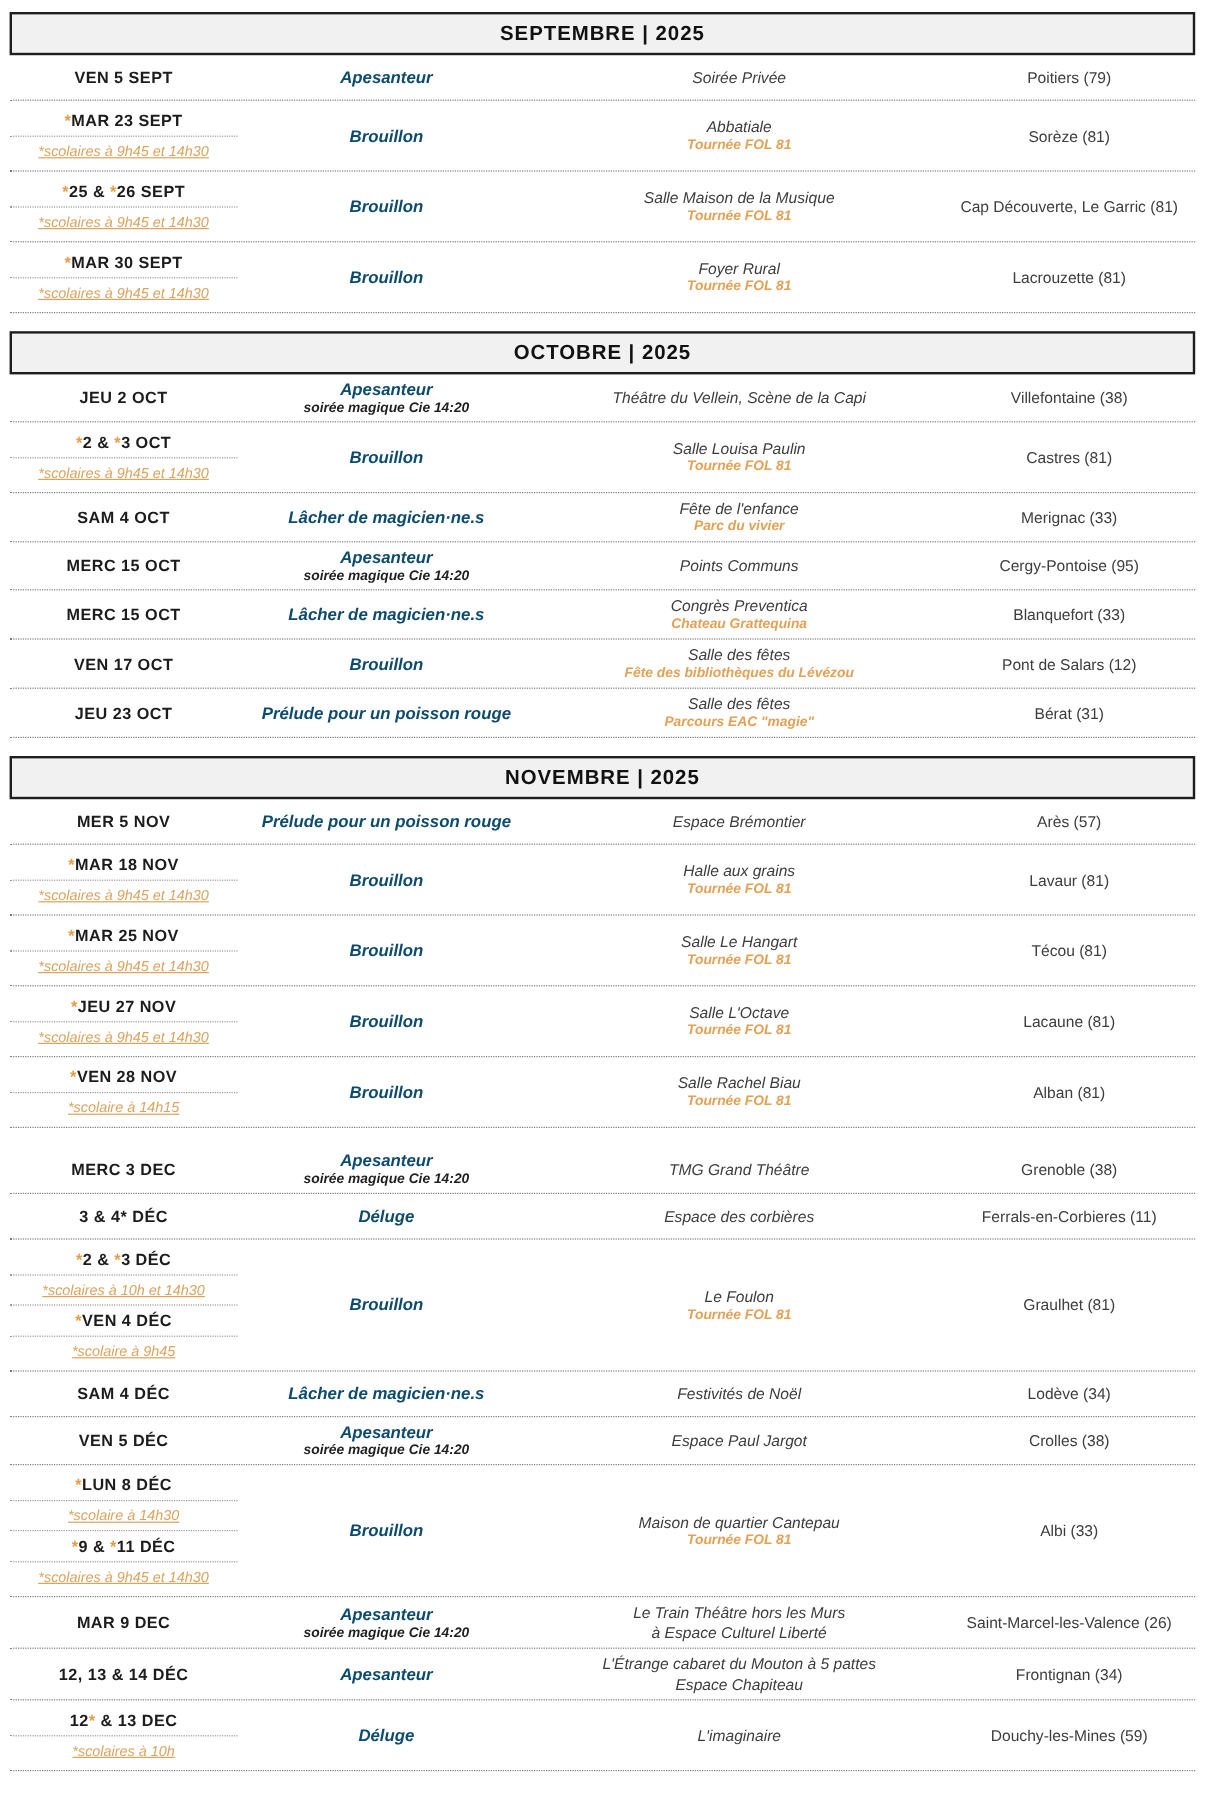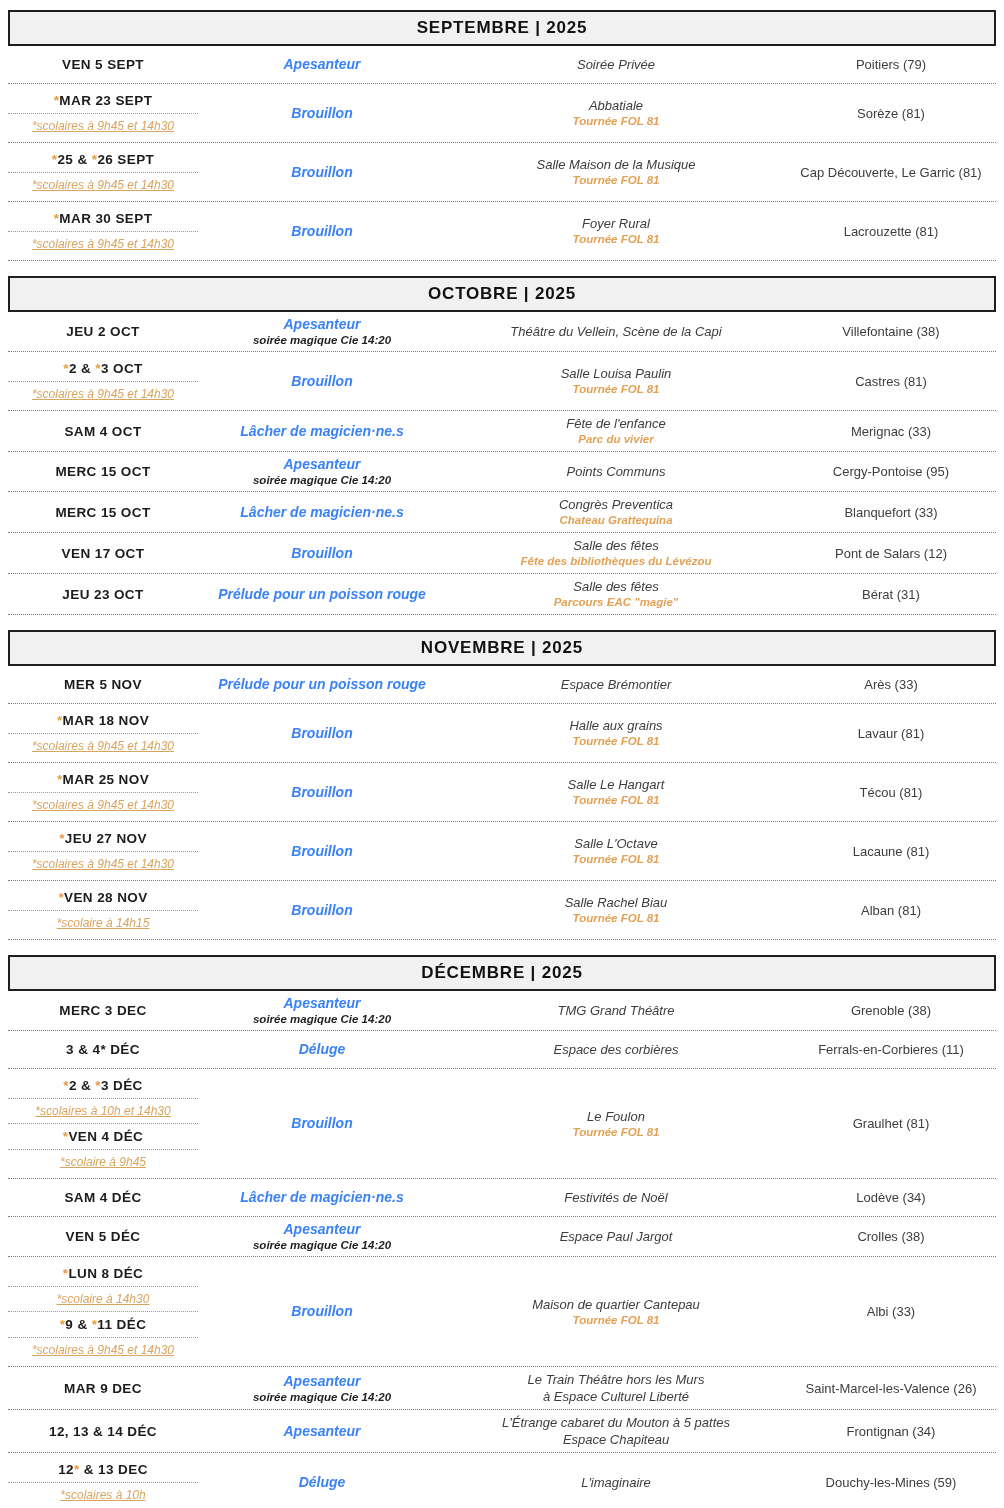--- a/index.html
+++ b/index.html
@@ -48,21 +48,21 @@
   .star-plain{color:inherit;}
   .date-sub{
     font-style:italic;font-size:12px;color:var(--scolaire);
     text-align:center;padding:5px 2px;text-decoration:underline;
   }
   .dsep{border-top:1px dotted #9a9a9a;}
   .show-cell{
     width:248px;flex:0 0 248px;text-align:center;
   }
   .show-title{
-    font-weight:bold;font-style:italic;font-size:14px;color:#3b82f6;line-height:17px;
+    font-weight:bold;font-style:italic;font-size:14px;color:#0c4a6e;line-height:17px;
   }
   .show-subtitle{
     font-weight:bold;font-style:italic;font-size:11.5px;color:#1f1f1f;line-height:14px;
   }
   .venue-cell{
     width:340px;flex:0 0 340px;text-align:center;font-style:italic;
   }
   .venue-line{font-size:13px;color:var(--mid);line-height:17px;}
   .venue-accent{font-size:11.5px;font-weight:bold;color:var(--venue-accent);line-height:15px;}
   .city-cell{
@@ -262,21 +262,21 @@
     <div class="date-cell">
             <div class="date-label">MER 5 NOV</div>
           </div>
     <div class="show-cell">
       <div class="show-title">Prélude pour un poisson rouge</div>
 
     </div>
     <div class="venue-cell">
             <div class="venue-line">Espace Brémontier</div>
           </div>
-    <div class="city-cell">Arès (33)</div>
+    <div class="city-cell">Arès (57)</div>
   </div>
 
   <div class="row">
     <div class="date-cell">
             <div class="date-label"><span class="star">*</span>MAR 18 NOV</div>
             <div class="date-sub dsep">*scolaires à 9h45 et 14h30</div>
           </div>
     <div class="show-cell">
       <div class="show-title">Brouillon</div>
 
@@ -332,23 +332,20 @@
     <div class="venue-cell">
             <div class="venue-line">Salle Rachel Biau</div>
             <div class="venue-accent">Tournée FOL 81</div>
           </div>
     <div class="city-cell">Alban (81)</div>
   </div>
 </div>
   </div>
 
   <div class="section">
-    <div class="section-header">
-      <span>DÉCEMBRE | 2025</span>
-    </div>
     <div>
   <div class="row">
     <div class="date-cell">
             <div class="date-label">MERC 3 DEC</div>
           </div>
     <div class="show-cell">
       <div class="show-title">Apesanteur</div>
       <div class="show-subtitle">soirée magique Cie 14:20</div>
     </div>
     <div class="venue-cell">

